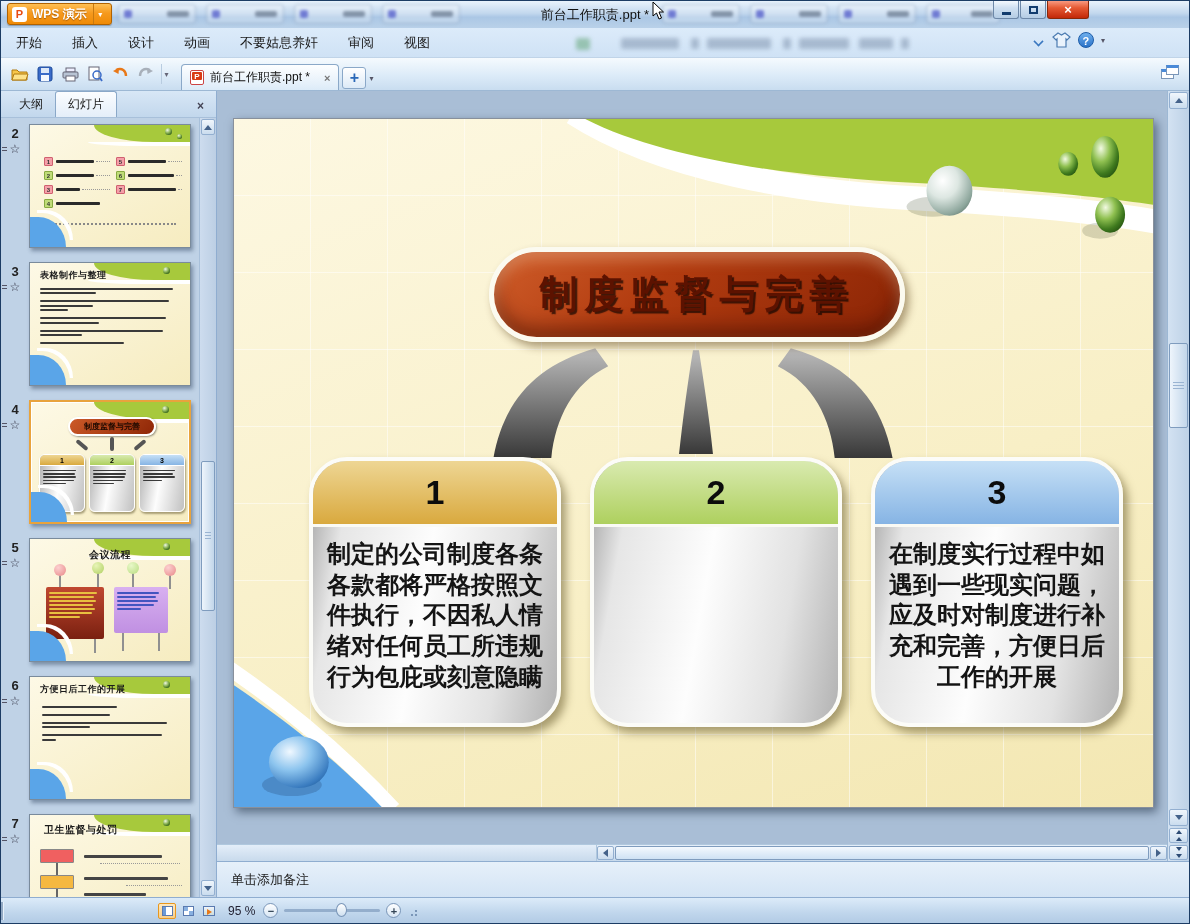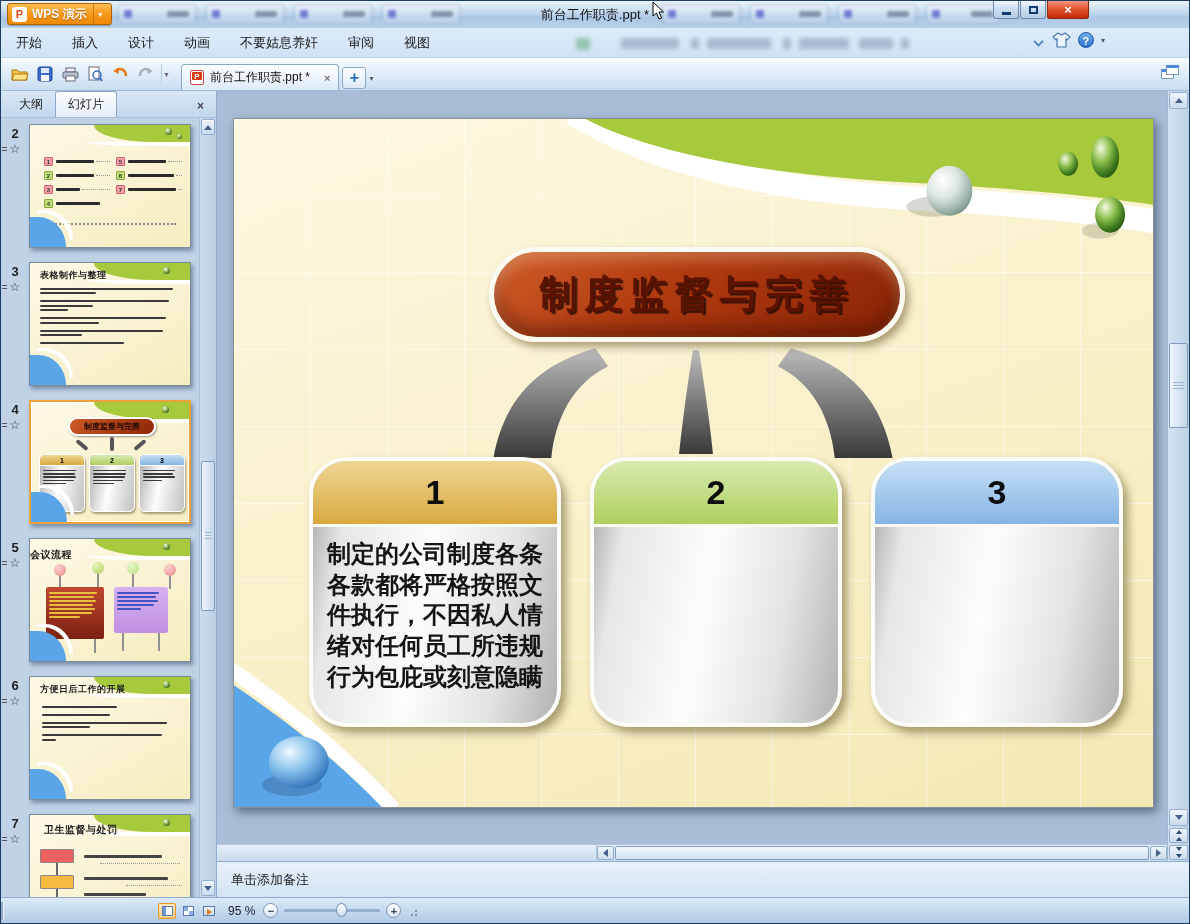--- a/index.html
+++ b/index.html
@@ -527,21 +527,21 @@
           </div>
 
           <div class="thumb-row">
             <div class="thumb-label">
               <span class="tnum">5</span>
               <span class="tstar">☆</span>
             </div>
             <div class="thumb">
               <div class="t-green"></div>
               <div class="t-drop" style="right:20px;top:4px;width:7px;height:7px;"></div>
-              <div class="t-title" style="left:0;right:0;top:9px;font-size:10px;">会议流程</div>
+              <div class="t-title" style="left:0;right:0;top:9px;text-align:center;font-size:10px;">会议流程</div>
               <div class="t5-stick" style="left:29px;top:34px;"></div>
               <div class="t5-stick" style="left:67px;top:32px;"></div>
               <div class="t5-stick" style="left:102px;top:32px;"></div>
               <div class="t5-stick" style="left:139px;top:34px;"></div>
               <div class="t5-circle" style="left:24px;top:25px;background:radial-gradient(circle at 35% 30%,#fcd0d0,#e88888);"></div>
               <div class="t5-circle" style="left:62px;top:23px;background:radial-gradient(circle at 35% 30%,#e8f4b8,#b0d060);"></div>
               <div class="t5-circle" style="left:97px;top:23px;background:radial-gradient(circle at 35% 30%,#e8f8c8,#b8dc80);"></div>
               <div class="t5-circle" style="left:134px;top:25px;background:radial-gradient(circle at 35% 30%,#fcd0d0,#e88888);"></div>
               <div class="t5-box red" style="left:16px;top:48px;width:58px;height:52px;">
                 <div class="bars bars-yellow">
@@ -707,20 +707,21 @@
               </div>
               <div class="sbox b2" style="left:356px;">
                 <div class="sbox-head">
                     <span class="sbox-num">2</span>
                   </div>
               </div>
               <div class="sbox b3" style="left:637px;">
                 <div class="sbox-head">
                     <span class="sbox-num">3</span>
                   </div>
+                <div class="sbox-body">在制度实行过程中如遇到一些现实问题，应及时对制度进行补充和完善，方便日后工作的开展</div>
               </div>
             </div>
           </div>
           <div class="hscroll-row">
             <div class="hs-spacer"></div>
             <div class="hs-btn">
                 <span class="tri-left"></span>
               </div>
             <div class="hs-track">
                 <div class="hs-thumb"></div>

